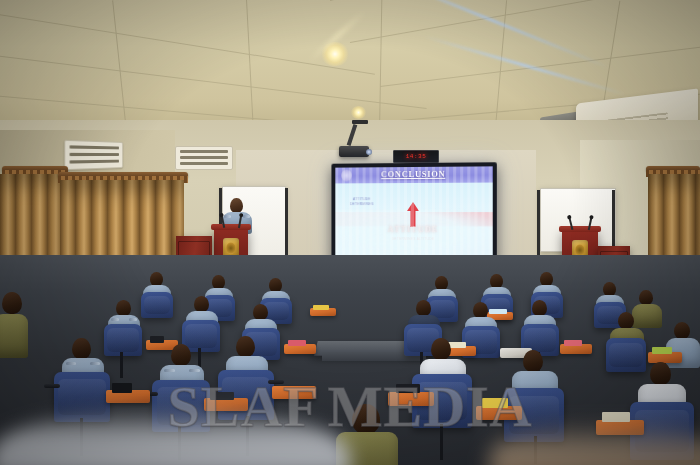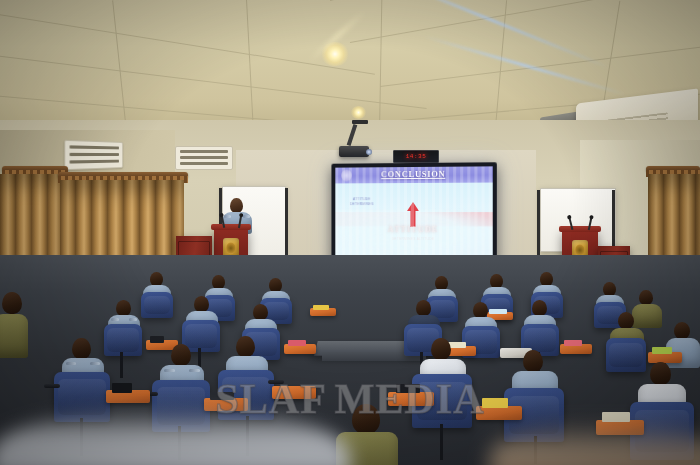--- a/index.html
+++ b/index.html
@@ -310,21 +310,21 @@
     filter:blur(10px);border-radius:50% 50% 0 0/60% 60% 0 0;
   }
 
   
   .vignette{
     left:0;top:0;width:700px;height:465px;pointer-events:none;
     background:radial-gradient(ellipse at 50% 45%,rgba(0,0,0,0) 45%,rgba(0,0,0,.38) 100%);
   }
   .watermark{
     left:0;top:378px;width:700px;text-align:center;pointer-events:none;
-    font-family:"Liberation Serif",serif;font-weight:700;font-size:42px;
+    font-family:"Liberation Serif",serif;font-weight:700;font-size:58px;
     letter-spacing:1px;line-height:1;
     color:rgba(255,255,255,.30);
     -webkit-text-stroke:1.4px rgba(90,90,95,.55);
     text-shadow:0 1px 2px rgba(0,0,0,.25);
     white-space:nowrap;
   }
   .watermark .sp{display:inline-block;width:8px;}
 </style>
 </head>
 <body>

